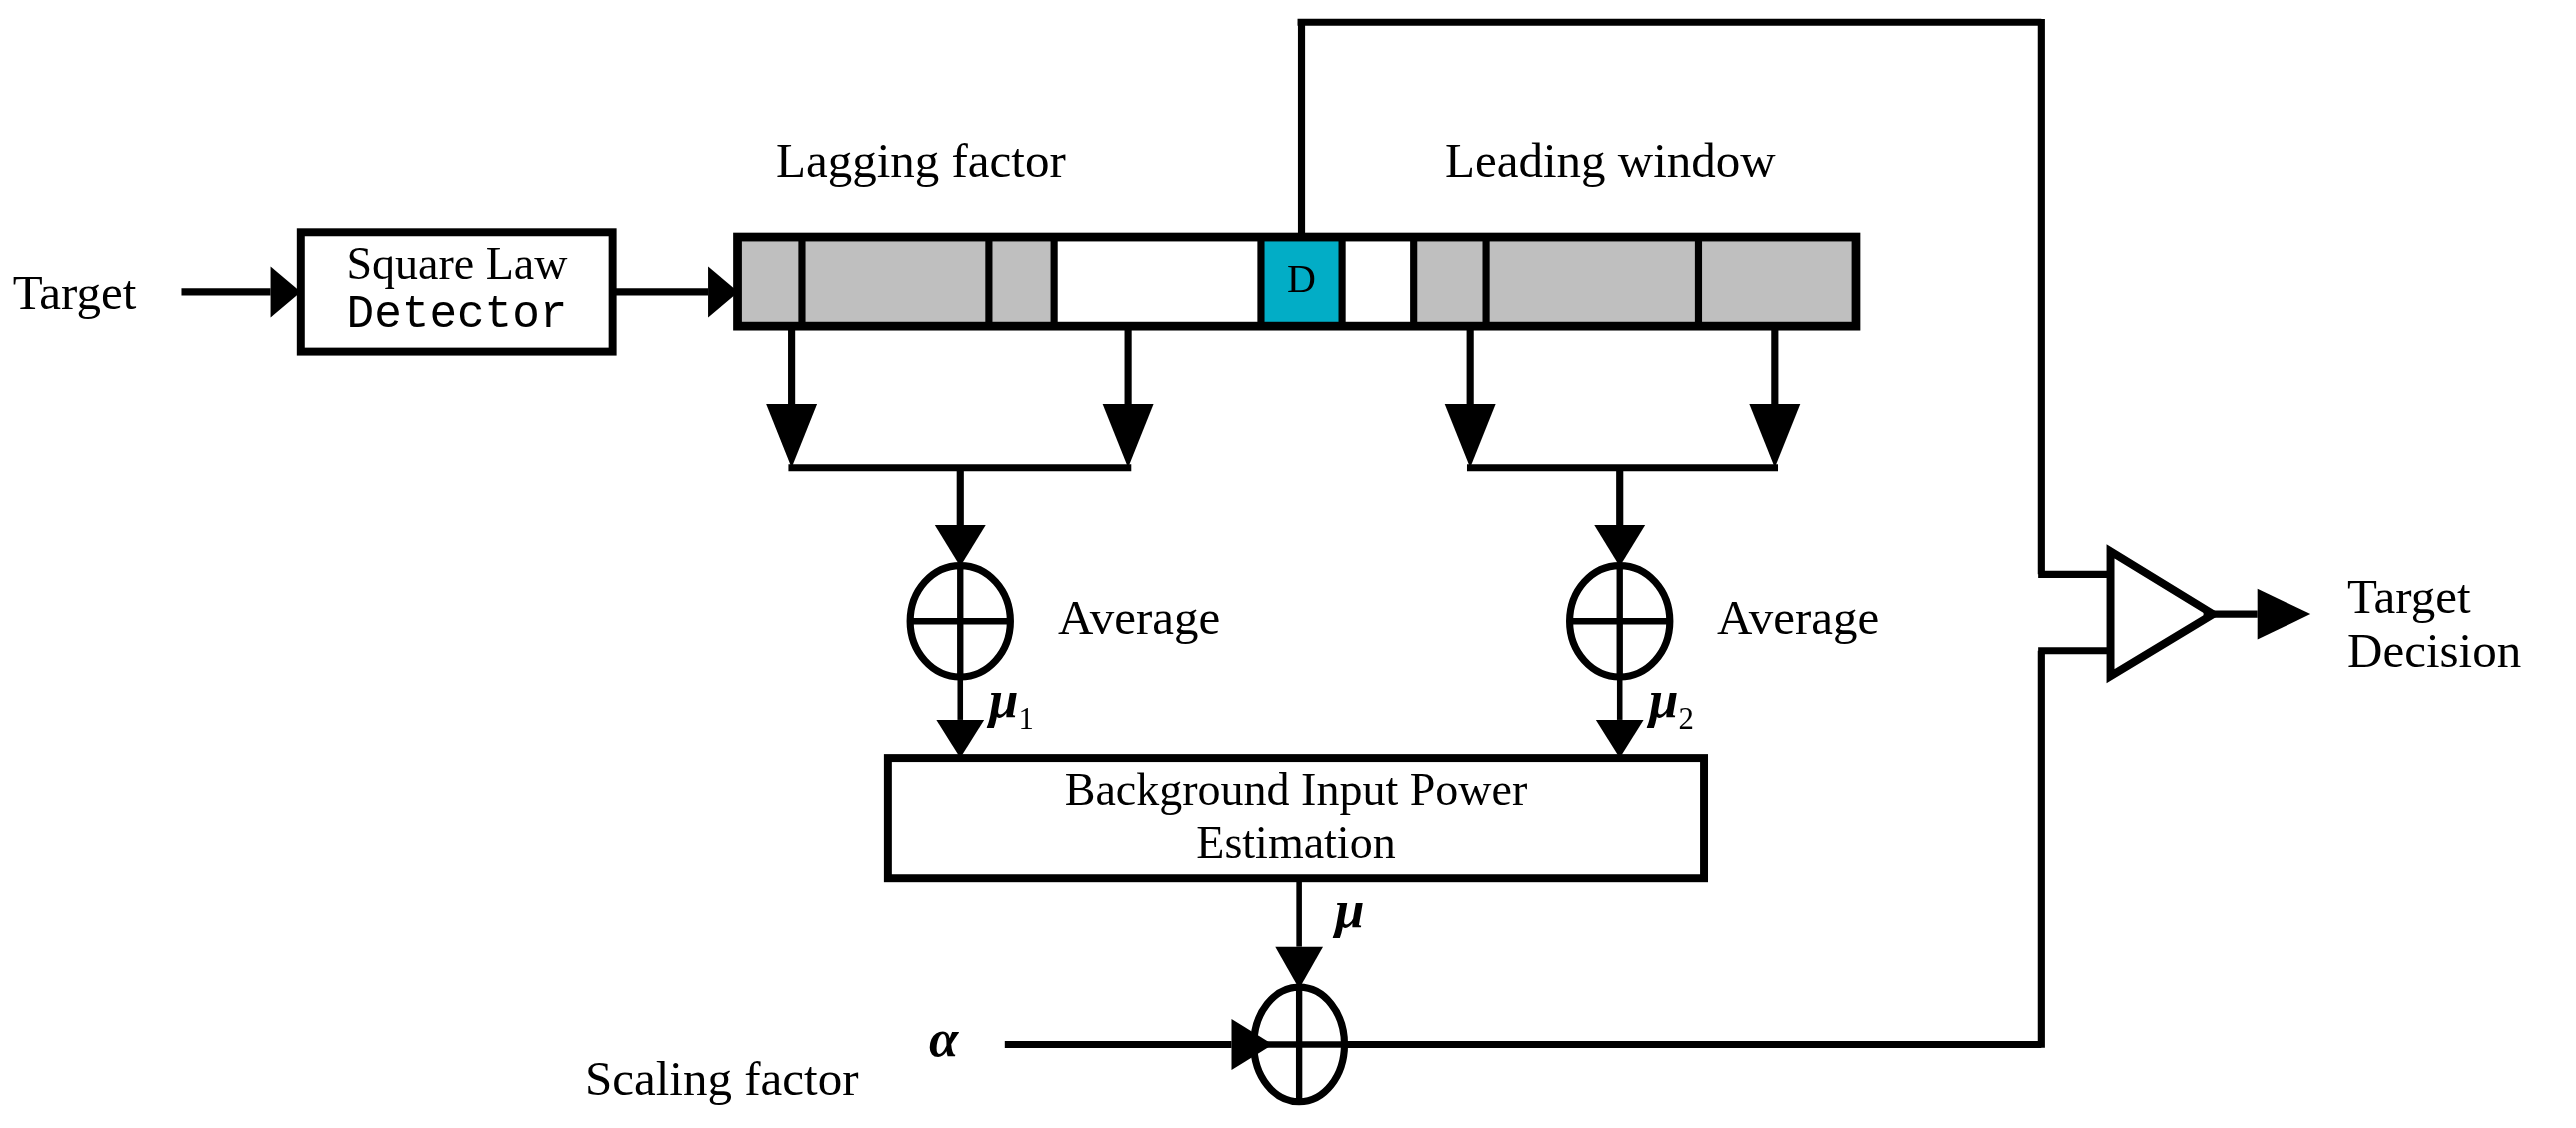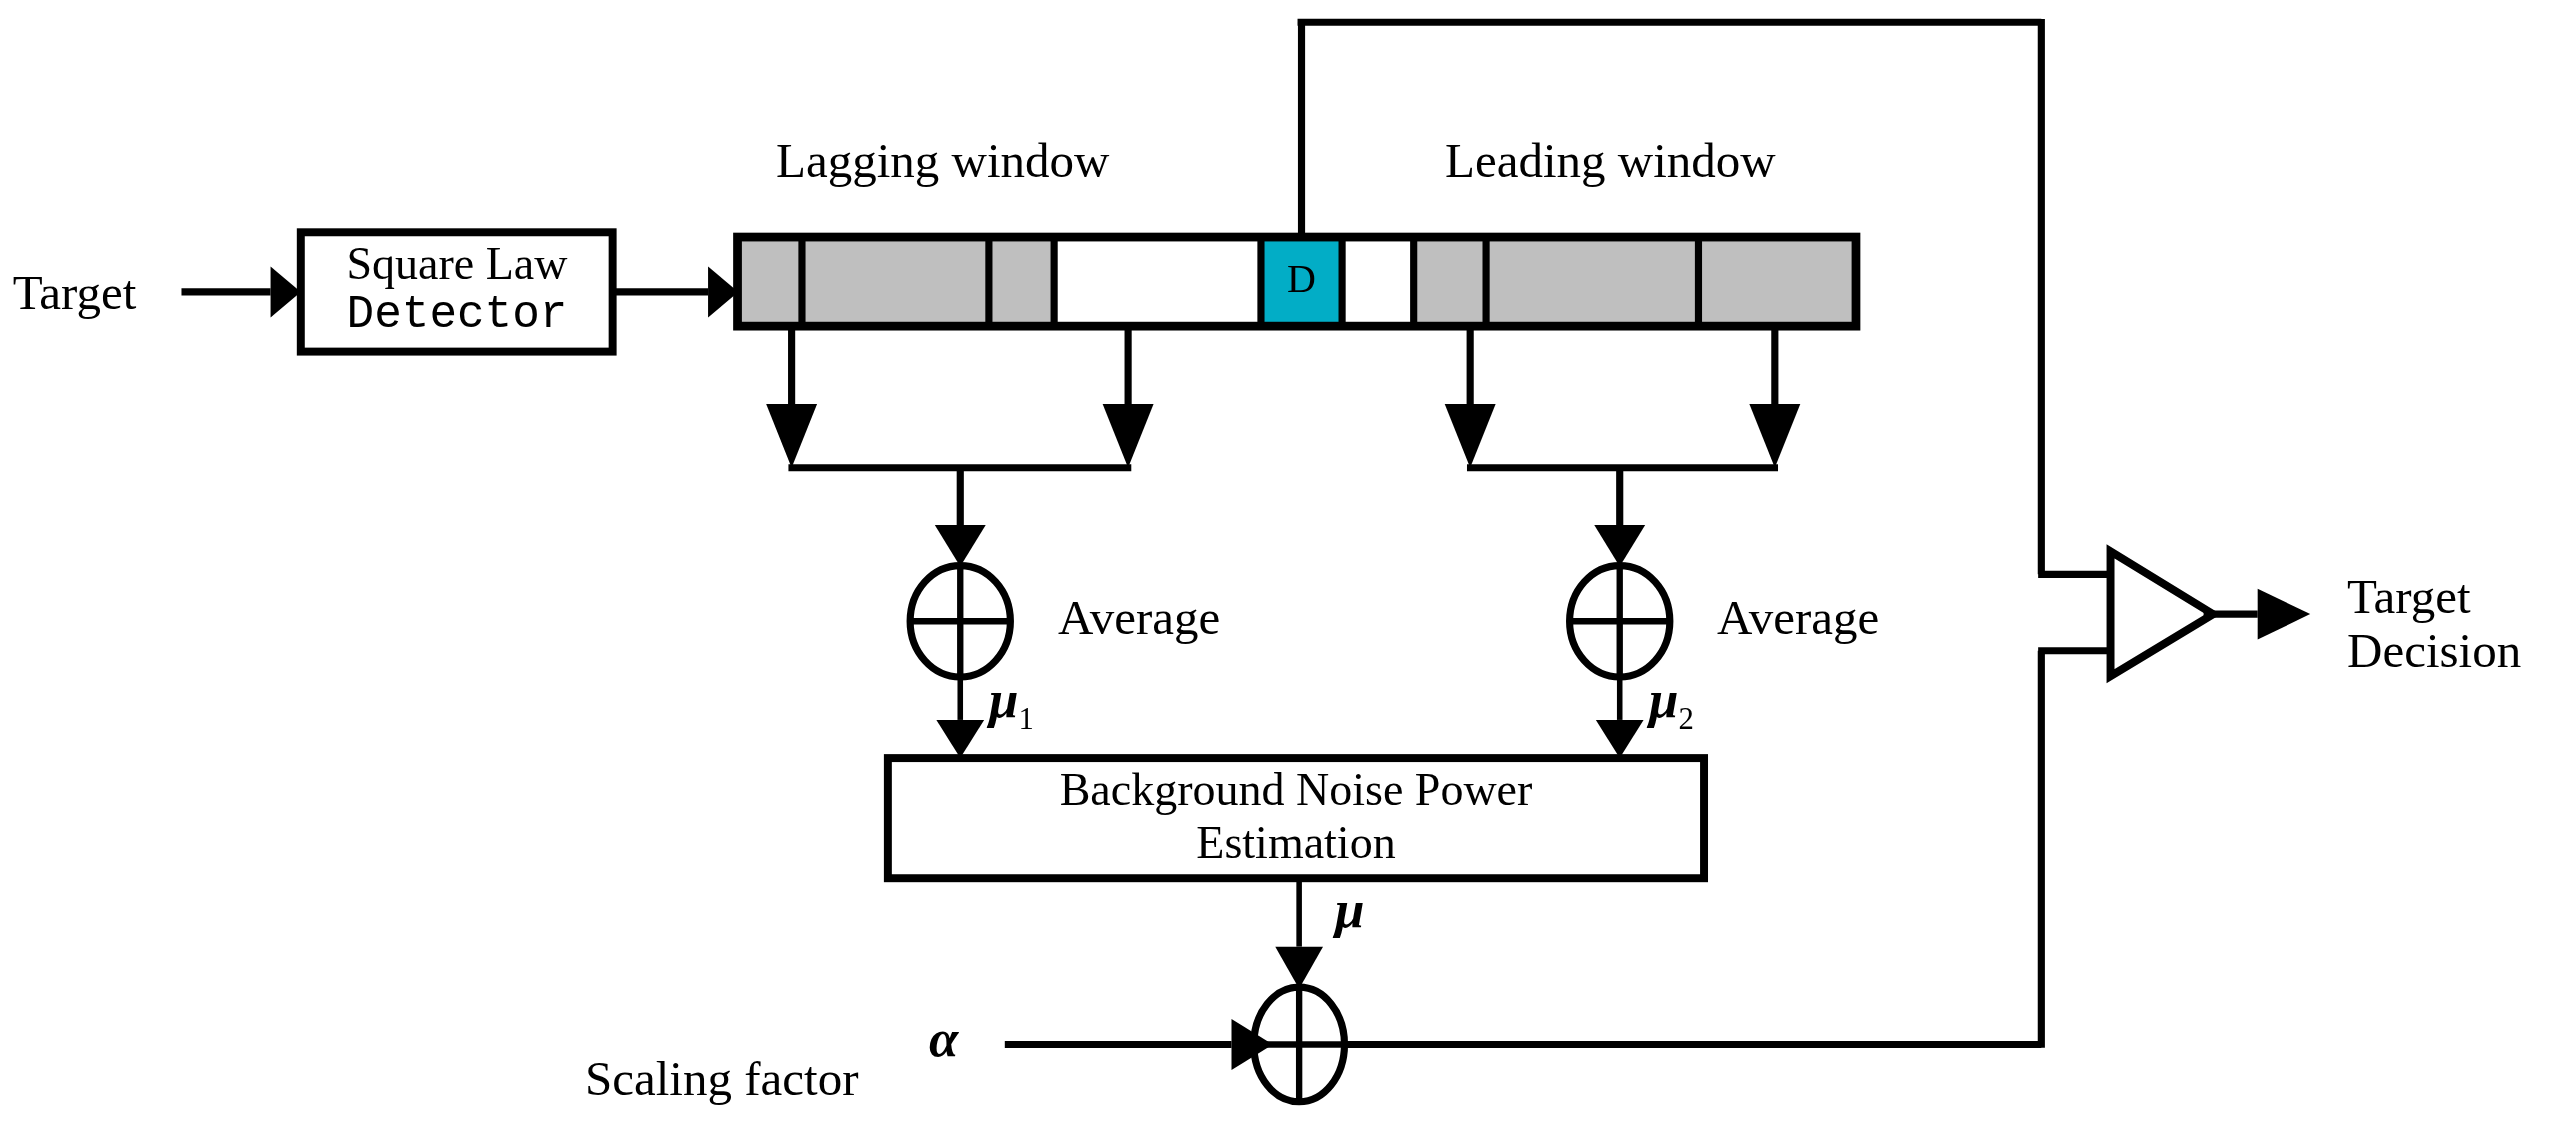--- a/index.html
+++ b/index.html
@@ -219,37 +219,37 @@
       <polygon class="arrowhead" points="2838,740 2904,772 2838,804"></polygon>
     </g>
 
   </svg>
 
   <div class="lbl lbl-plain" style="left:12.7px; top:267px;">Target</div>
 
   <div class="lbl lbl-box" style="left:301px; top:239px; width:312px;">Square Law</div>
   <div class="lbl lbl-box" style="left:301px; top:291px; width:312px;font-family:Liberation Mono, monospace;">Detector</div>
 
-  <div class="lbl lbl-window" style="left:776px; top:135px;">Lagging window</div>
+  <div class="lbl lbl-window" style="left:776px; top:135px;">Lagging factor</div>
   <div class="lbl lbl-window" style="left:1445px; top:135px;">Leading window</div>
 
   <div class="lbl lbl-cell-d" style="left:1261px; top:257px; width:81px; text-align:center;">D</div>
 
   <div class="lbl lbl-avg" style="left:1058px; top:592px;">Average</div>
   <div class="lbl lbl-avg" style="left:1717px; top:592px;">Average</div>
 
   <div class="lbl" style="left:989px; top:671px;">
     <span class="mu"><span>μ</span><sub>1</sub></span>
   </div>
 
   <div class="lbl" style="left:1649px; top:671px;">
     <span class="mu"><span>μ</span><sub>2</sub></span>
   </div>
 
-  <div class="lbl lbl-box" style="left:888px; top:765px; width:816px;">Background Noise Power</div>
+  <div class="lbl lbl-box" style="left:888px; top:765px; width:816px;">Background Input Power</div>
   <div class="lbl lbl-box" style="left:888px; top:818px; width:816px;">Estimation</div>
 
   <div class="lbl" style="left:1335px; top:881px;">
     <span class="mu">μ</span>
   </div>
 
   <div class="lbl lbl-plain" style="left:585px; top:1053px;">Scaling factor</div>
   <div class="lbl" style="left:929px; top:1010px;">
     <span class="alpha">α</span>
   </div>

